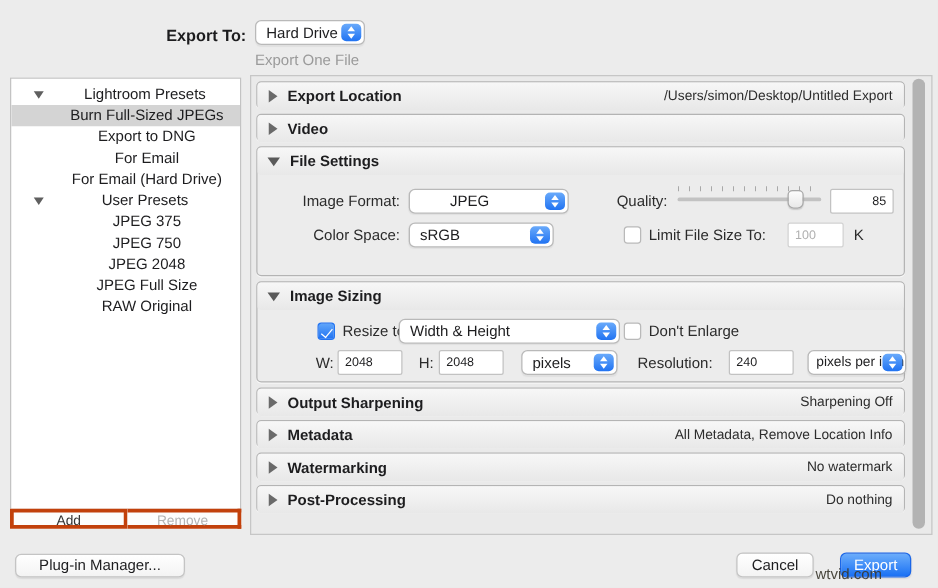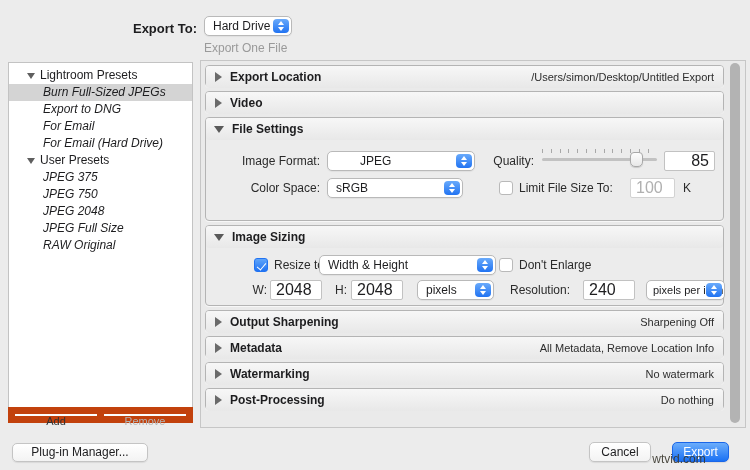--- a/index.html
+++ b/index.html
@@ -28,43 +28,43 @@
     position:absolute; right:2px; top:2px; bottom:2px; width:16px; border-radius:4px;
     background:linear-gradient(#69aafb,#2173f2);
     display:flex; flex-direction:column; align-items:center; justify-content:center; gap:2px;
   }
   .chev-up { width:0; height:0; border-left:3.5px solid transparent; border-right:3.5px solid transparent; border-bottom:4px solid #fff; }
   .chev-down { width:0; height:0; border-left:3.5px solid transparent; border-right:3.5px solid transparent; border-top:4px solid #fff; }
 
   
   .preset-label { top:45px; left:10px; color:#9a9a9a; font-size:12px;margin-top:16px; }
   .preset-list { top:62px; left:8px; width:185px; height:346px; background:#ffffff; border:1px solid #c3c3c3; overflow:hidden; padding-top:4px; }
-  .prow { height:17px; line-height:17px; position:relative; white-space:nowrap; font-size:12px; color:#1d1d1f; }
+  .prow { height:17px; line-height:17px; position:relative; white-space:nowrap; font-size:12px; color:#1d1d1f;text-align:center; }
   .prow .tri-d { position:absolute; left:18px; top:6px; width:0; height:0; border-left:4.5px solid transparent; border-right:4.5px solid transparent; border-top:6px solid #5f5f5f; }
   .prow .glabel { padding-left:31px; display:block; }
-  .prow .ilabel { padding-left:34px; display:block;font-style:italic; }
+  .prow .ilabel { padding-left:34px; display:block; }
   .prow.selected { background:#d4d4d4; }
   .list-buttons { top:407px; left:8px; width:185px; height:16px; display:flex; }
-  .list-btn { flex:1; background:#fdfdfd; border:7px solid #c2410c; font-size:11px; text-align:center; line-height:14px; color:#333; }
+  .list-btn { flex:1; background:#fdfdfd; border:3px solid #c2410c; font-size:11px; text-align:center; line-height:14px; color:#333; }
   .list-btn + .list-btn { border-left:none; }
   .list-btn.disabled { color:#b3b3b3; }
 
   
   .panel { top:60px; left:200px; width:546px; height:368px; border:1px solid #c6c6c6; background:#eaeaea; overflow:hidden; padding:4px 22px 0 4px; }
   .section { position:relative; width:519px; border:1px solid #b4b4b4; border-radius:4px; background:#ececec; margin-bottom:4px; box-shadow:0 1px 0 rgba(255,255,255,0.6); }
   .section.collapsed { height:22px; }
   .sec-header { position:relative; height:22px; border-radius:3px; background:linear-gradient(#f7f7f7,#e8e8e8); display:flex; align-items:center; cursor:default; }
   .tri-right { width:0; height:0; border-top:5px solid transparent; border-bottom:5px solid transparent; border-left:7px solid #6a6a6a; margin-left:9px; }
   .tri-down { width:0; height:0; border-left:5px solid transparent; border-right:5px solid transparent; border-top:7px solid #5a5a5a; margin-left:8px; }
   .sec-title { font-weight:bold; font-size:12px; color:#1d1d1f; margin-left:8px; white-space:nowrap; }
   .sec-summary { margin-left:auto; padding-right:9px; font-size:11px; color:#2d2d2d; white-space:nowrap; }
   .sec-content { position:relative; }
 
   .flabel { position:absolute; font-size:12px; color:#2b2b2b; line-height:20px; white-space:nowrap; }
-  .tfield { position:absolute; height:20px; background:#fff; border:1px solid #c2c2c2; border-radius:2px; font-family:inherit; font-size:16px; color:#1d1d1f; padding:0 5px; }
+  .tfield { position:absolute; height:20px; background:#fff; border:1px solid #c2c2c2; border-radius:2px; font-family:inherit; font-size:10px; color:#1d1d1f; padding:0 5px; }
   .tfield.right { text-align:right; }
   .tfield.dim { color:#b0b0b0; border-color:#d2d2d2; }
 
   .checkbox { position:absolute; width:14px; height:14px; border:1px solid #b9b9b9; border-radius:3px; background:#fff; }
   .checkbox.checked { background:linear-gradient(#5fa5fa,#2173f2); border-color:#2173f2; }
   .checkbox.checked::after { content:""; position:absolute; left:4px; top:1.5px; width:4px; height:8px; border:solid #fff; border-width:0 1.8px 1.8px 0; transform:rotate(40deg); }
 
   
   .ticks { position:absolute; height:4px; background:repeating-linear-gradient(to right,#a8a8a8 0 1px,transparent 1px 8.8px); }
   .slider-track { position:absolute; height:3px; background:#c2c2c2; border-radius:2px; }
@@ -156,35 +156,35 @@
     </div>
   </div>
 
   <div class="section" style="height:104px;">
     <div class="sec-header">
       <span class="tri-down"></span>
       <span class="sec-title">File Settings</span>
     </div>
     <div class="sec-content" style="height:80px;">
       <span class="flabel" style="top:11px; left:0; width:114px; text-align:right;">Image Format:</span>
-      <div class="select" style="top:11px; left:121px; width:148px;padding-left:32px;">
+      <div class="select" style="top:11px; left:121px; width:128px;padding-left:32px;">
         <span class="val">JPEG</span>
         <span class="stepper">
             <span class="chev-up"></span>
             <span class="chev-down"></span>
           </span>
       </div>
       <span class="flabel" style="top:11px; left:240px; width:88px; text-align:right;">Quality:</span>
       <div class="ticks" style="top:9px; left:336px; width:114px;"></div>
       <div class="slider-track" style="top:18px; left:336px; width:115px;"></div>
       <div class="slider-thumb" style="top:12px; left:424px;"></div>
       <input class="tfield right" style="top: 11px; left: 458px; width: 51px;" value="85">
 
       <span class="flabel" style="top:38px; left:0; width:114px; text-align:right;">Color Space:</span>
-      <div class="select" style="top:38px; left:121px; width:136px;">
+      <div class="select" style="top:38px; left:121px; width:116px;">
         <span class="val">sRGB</span>
         <span class="stepper">
             <span class="chev-up"></span>
             <span class="chev-down"></span>
           </span>
       </div>
       <span class="checkbox" style="top:41px; left:293px;"></span>
       <span class="flabel" style="top:38px; left:313px;">Limit File Size To:</span>
       <input class="tfield dim" style="top: 38px; left: 424px; width: 45px;" value="100">
       <span class="flabel" style="top:38px; left:477px;">K</span>

